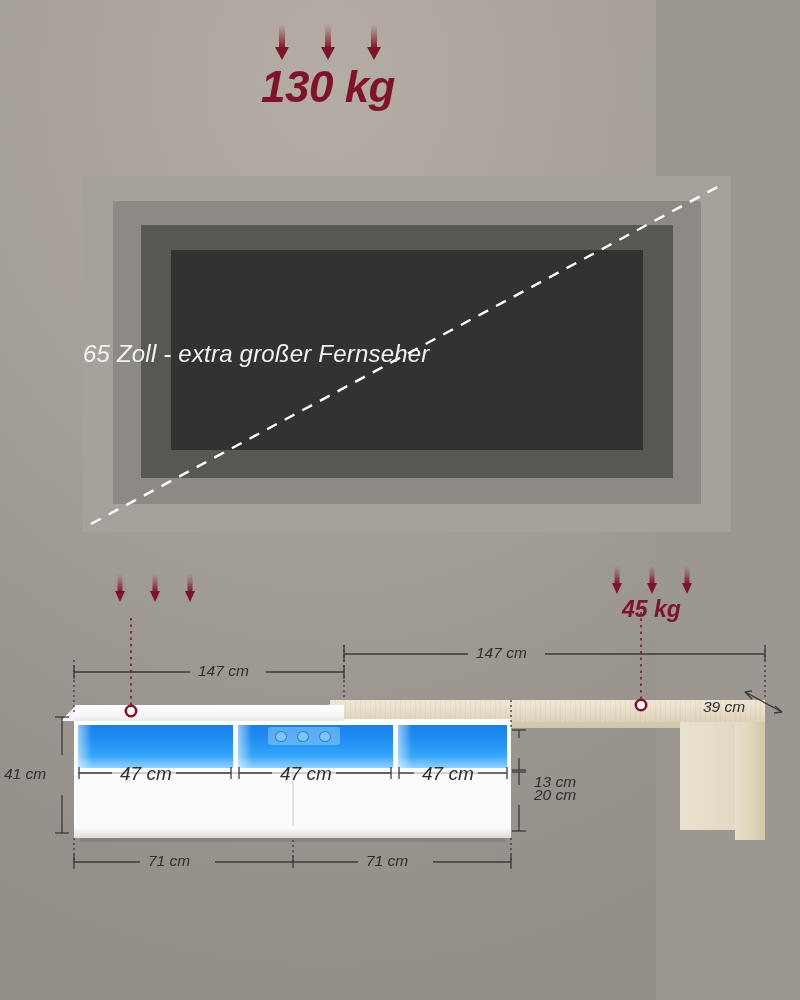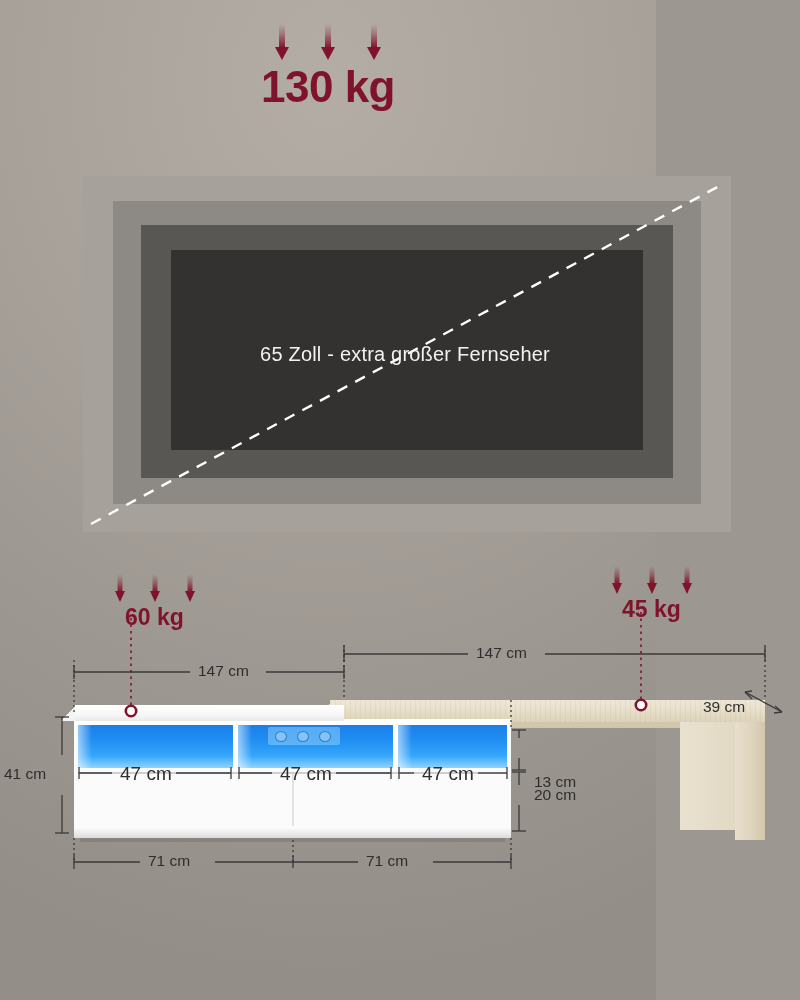--- a/index.html
+++ b/index.html
@@ -5,20 +5,21 @@
   * { margin:0; padding:0; box-sizing:border-box; }
   body {
     width:800px; height:1000px; overflow:hidden;
     font-family:"Liberation Sans", sans-serif;
     background:#9c9791;
   }
   #stage {
     position:relative; width:656px; height:1000px;
     background:
       radial-gradient(ellipse 120% 90% at 50% 8%, #b3ada6 0%, #a8a29b 38%, #9c9790 70%, #938e88 100%);
+    font-style: italic;
   }
 
   
   .hdr { position:absolute; left:0; right:0; top:24px; text-align:center; }
   .arrow-row { display:flex; justify-content:center; gap:32px; margin-bottom:4px; }
   .arrow-row.small { gap:24px; margin-bottom:2px; }
   .arrow { width:14px; height:36px; position:relative; }
   .arrow.sm { width:11px; height:28px; }
   .arrow i {
     position:absolute; left:50%; transform:translateX(-50%);
@@ -42,21 +43,21 @@
 
   
   #tv { position:absolute; left:83px; top:176px; width:648px; height:356px; }
   .tvlayer { position:absolute; }
   .tv0 { left:0; top:0; right:0; bottom:0; background:#a6a19b; }
   .tv1 { left:30px; top:25px; right:30px; bottom:28px; background:#8d8984; }
   .tv2 { left:58px; top:49px; right:58px; bottom:54px; background:#595754; }
   .tv3 { left:88px; top:74px; right:88px; bottom:82px; background:#333231; }
   #tvlabel {
     position:absolute; left:0; right:4px; top:50%; transform:translateY(-50%);
-    text-align:center; color:#f2f2f2; font-size:20px; letter-spacing:.2px;
+    text-align:left; color:#f2f2f2; font-size:24px; letter-spacing:.2px;
   }
   #tvdiag { position:absolute; left:0; top:0; width:648px; height:356px; }
 
   
   .kg-badge { position:absolute; text-align:center; }
   .kg-badge .val { font-size:23px; font-weight:bold; color:#7f132b; }
 
   
   #scene { position:absolute; left:0; top:0; width:800px; height:1000px; }
 
@@ -157,21 +158,20 @@
         </span>
       <span class="arrow sm">
           <i></i>
           <b></b>
         </span>
       <span class="arrow sm">
           <i></i>
           <b></b>
         </span>
     </div>
-    <div class="val">60 kg</div>
   </div>
 
   <div class="kg-badge" style="left:589px; top:566px; width:125px;">
     <div class="arrow-row small">
       <span class="arrow sm">
           <i></i>
           <b></b>
         </span>
       <span class="arrow sm">
           <i></i>

